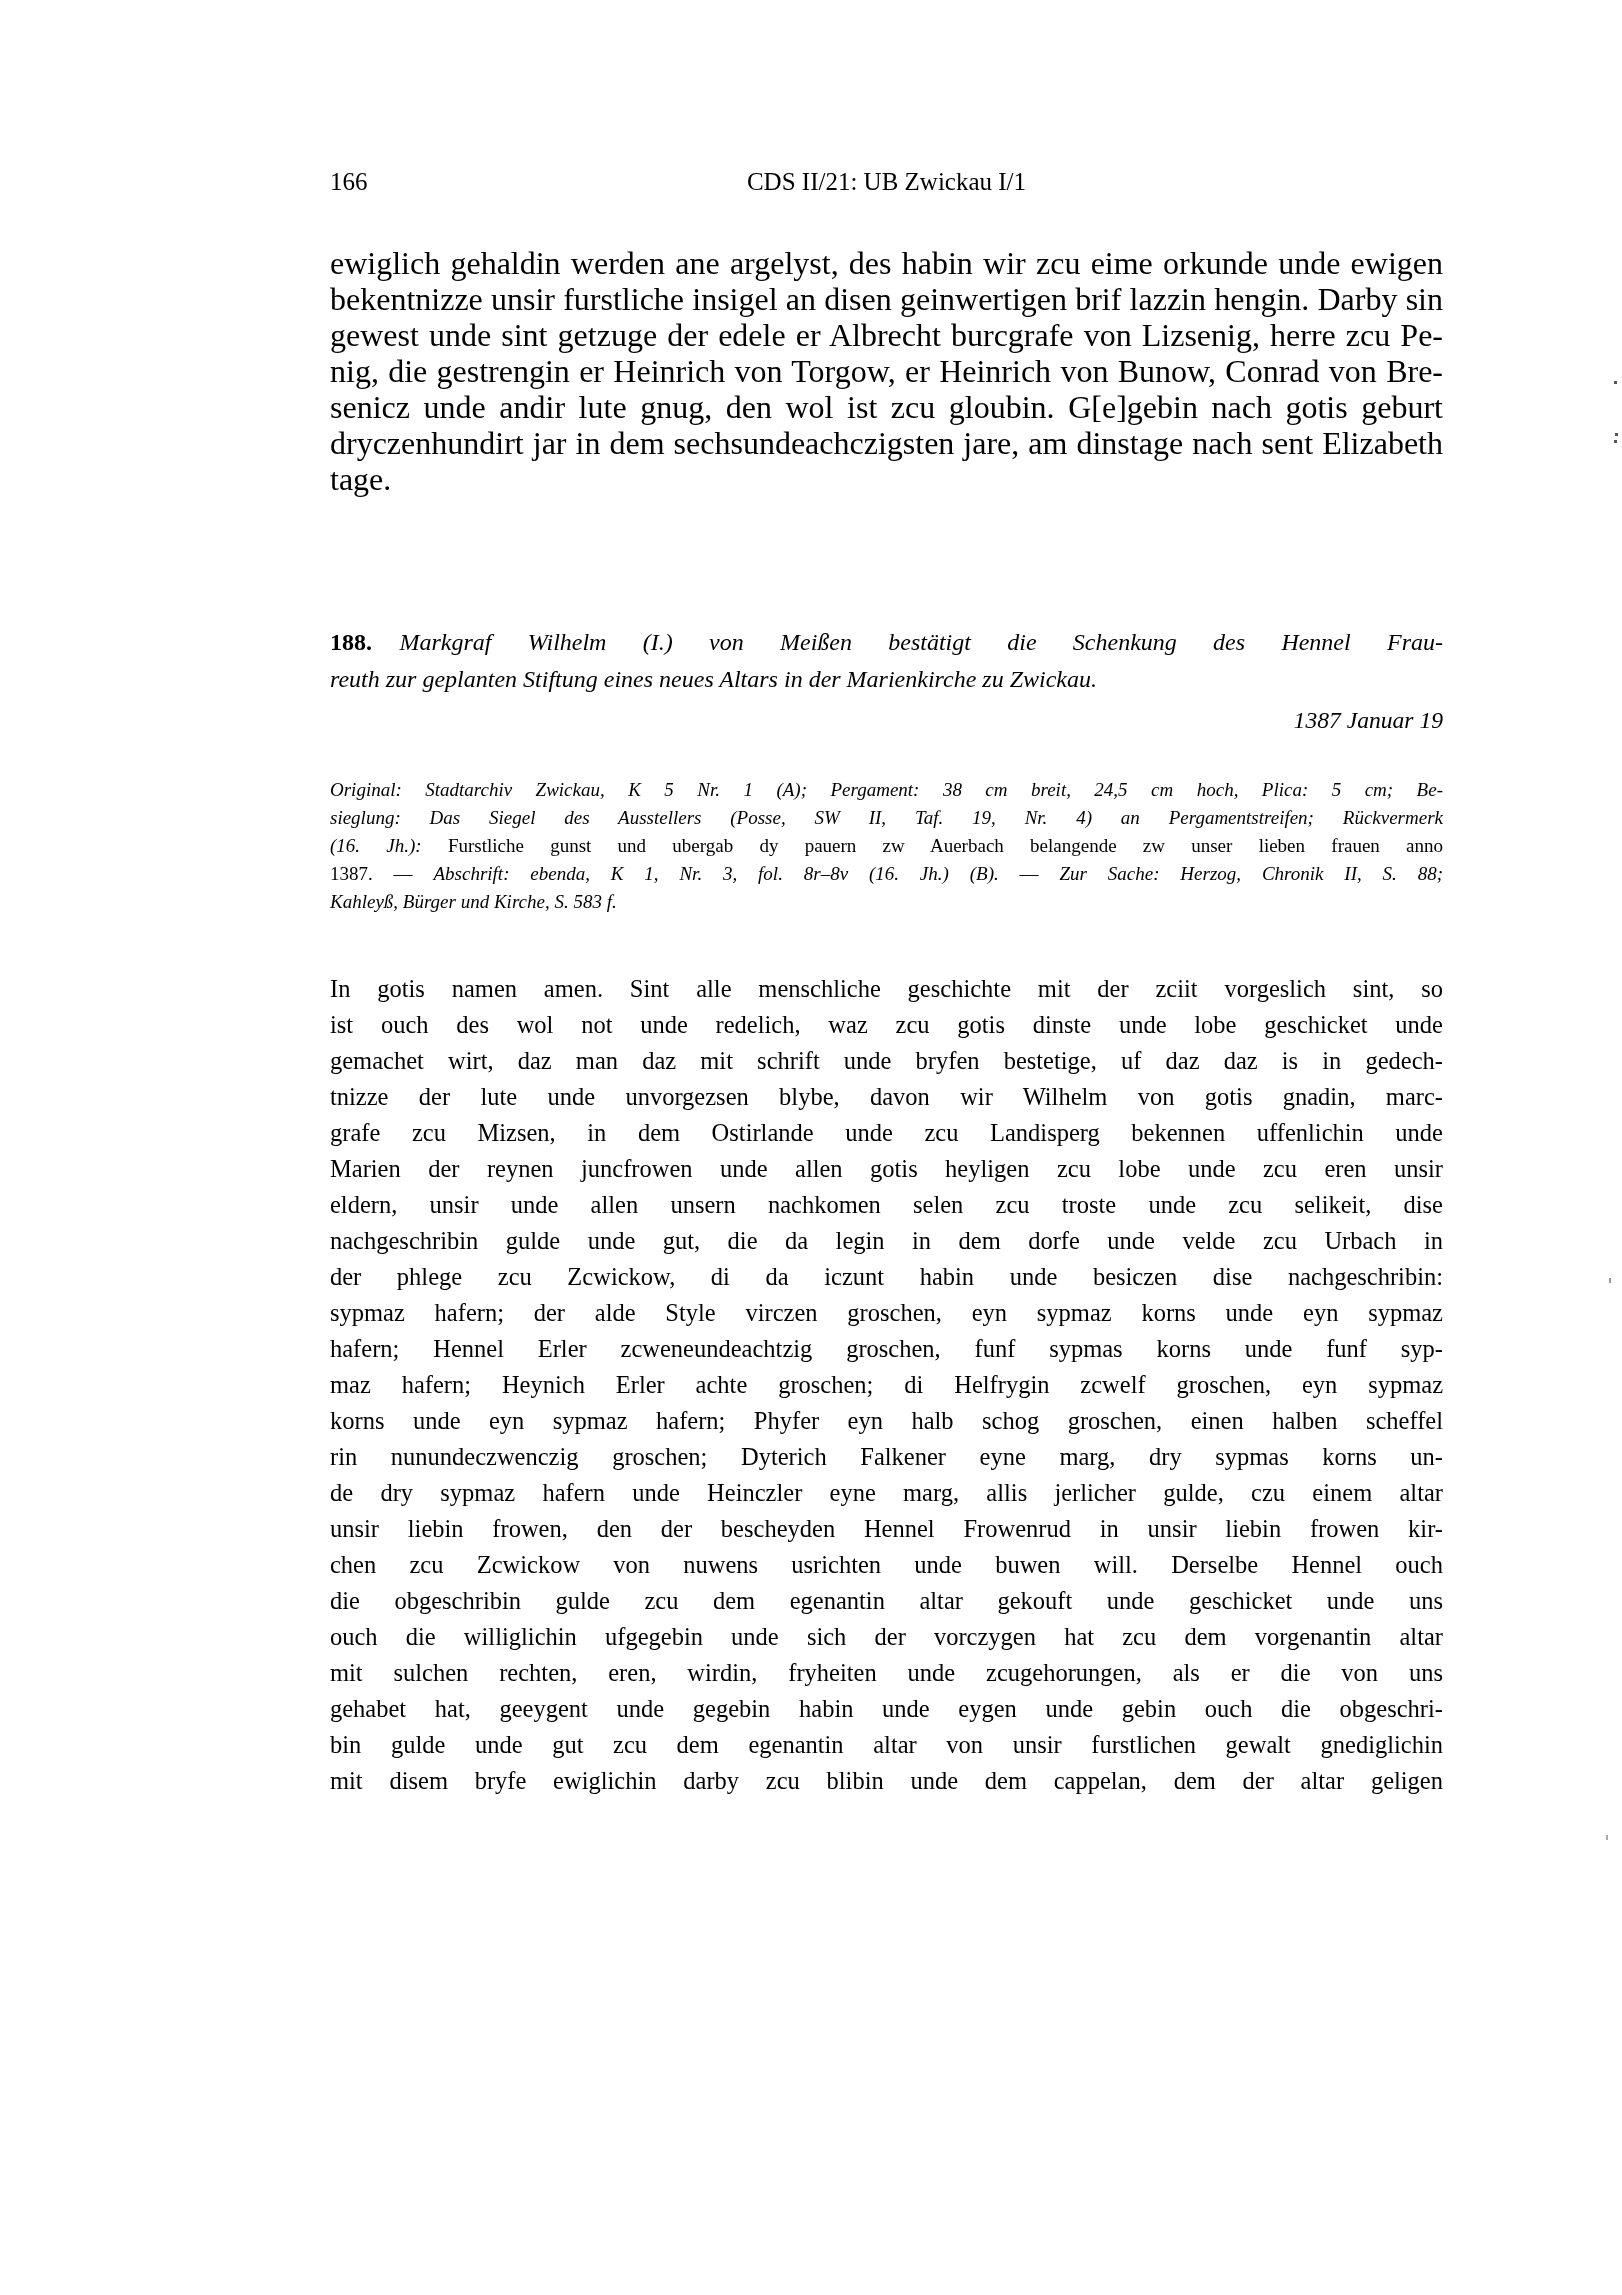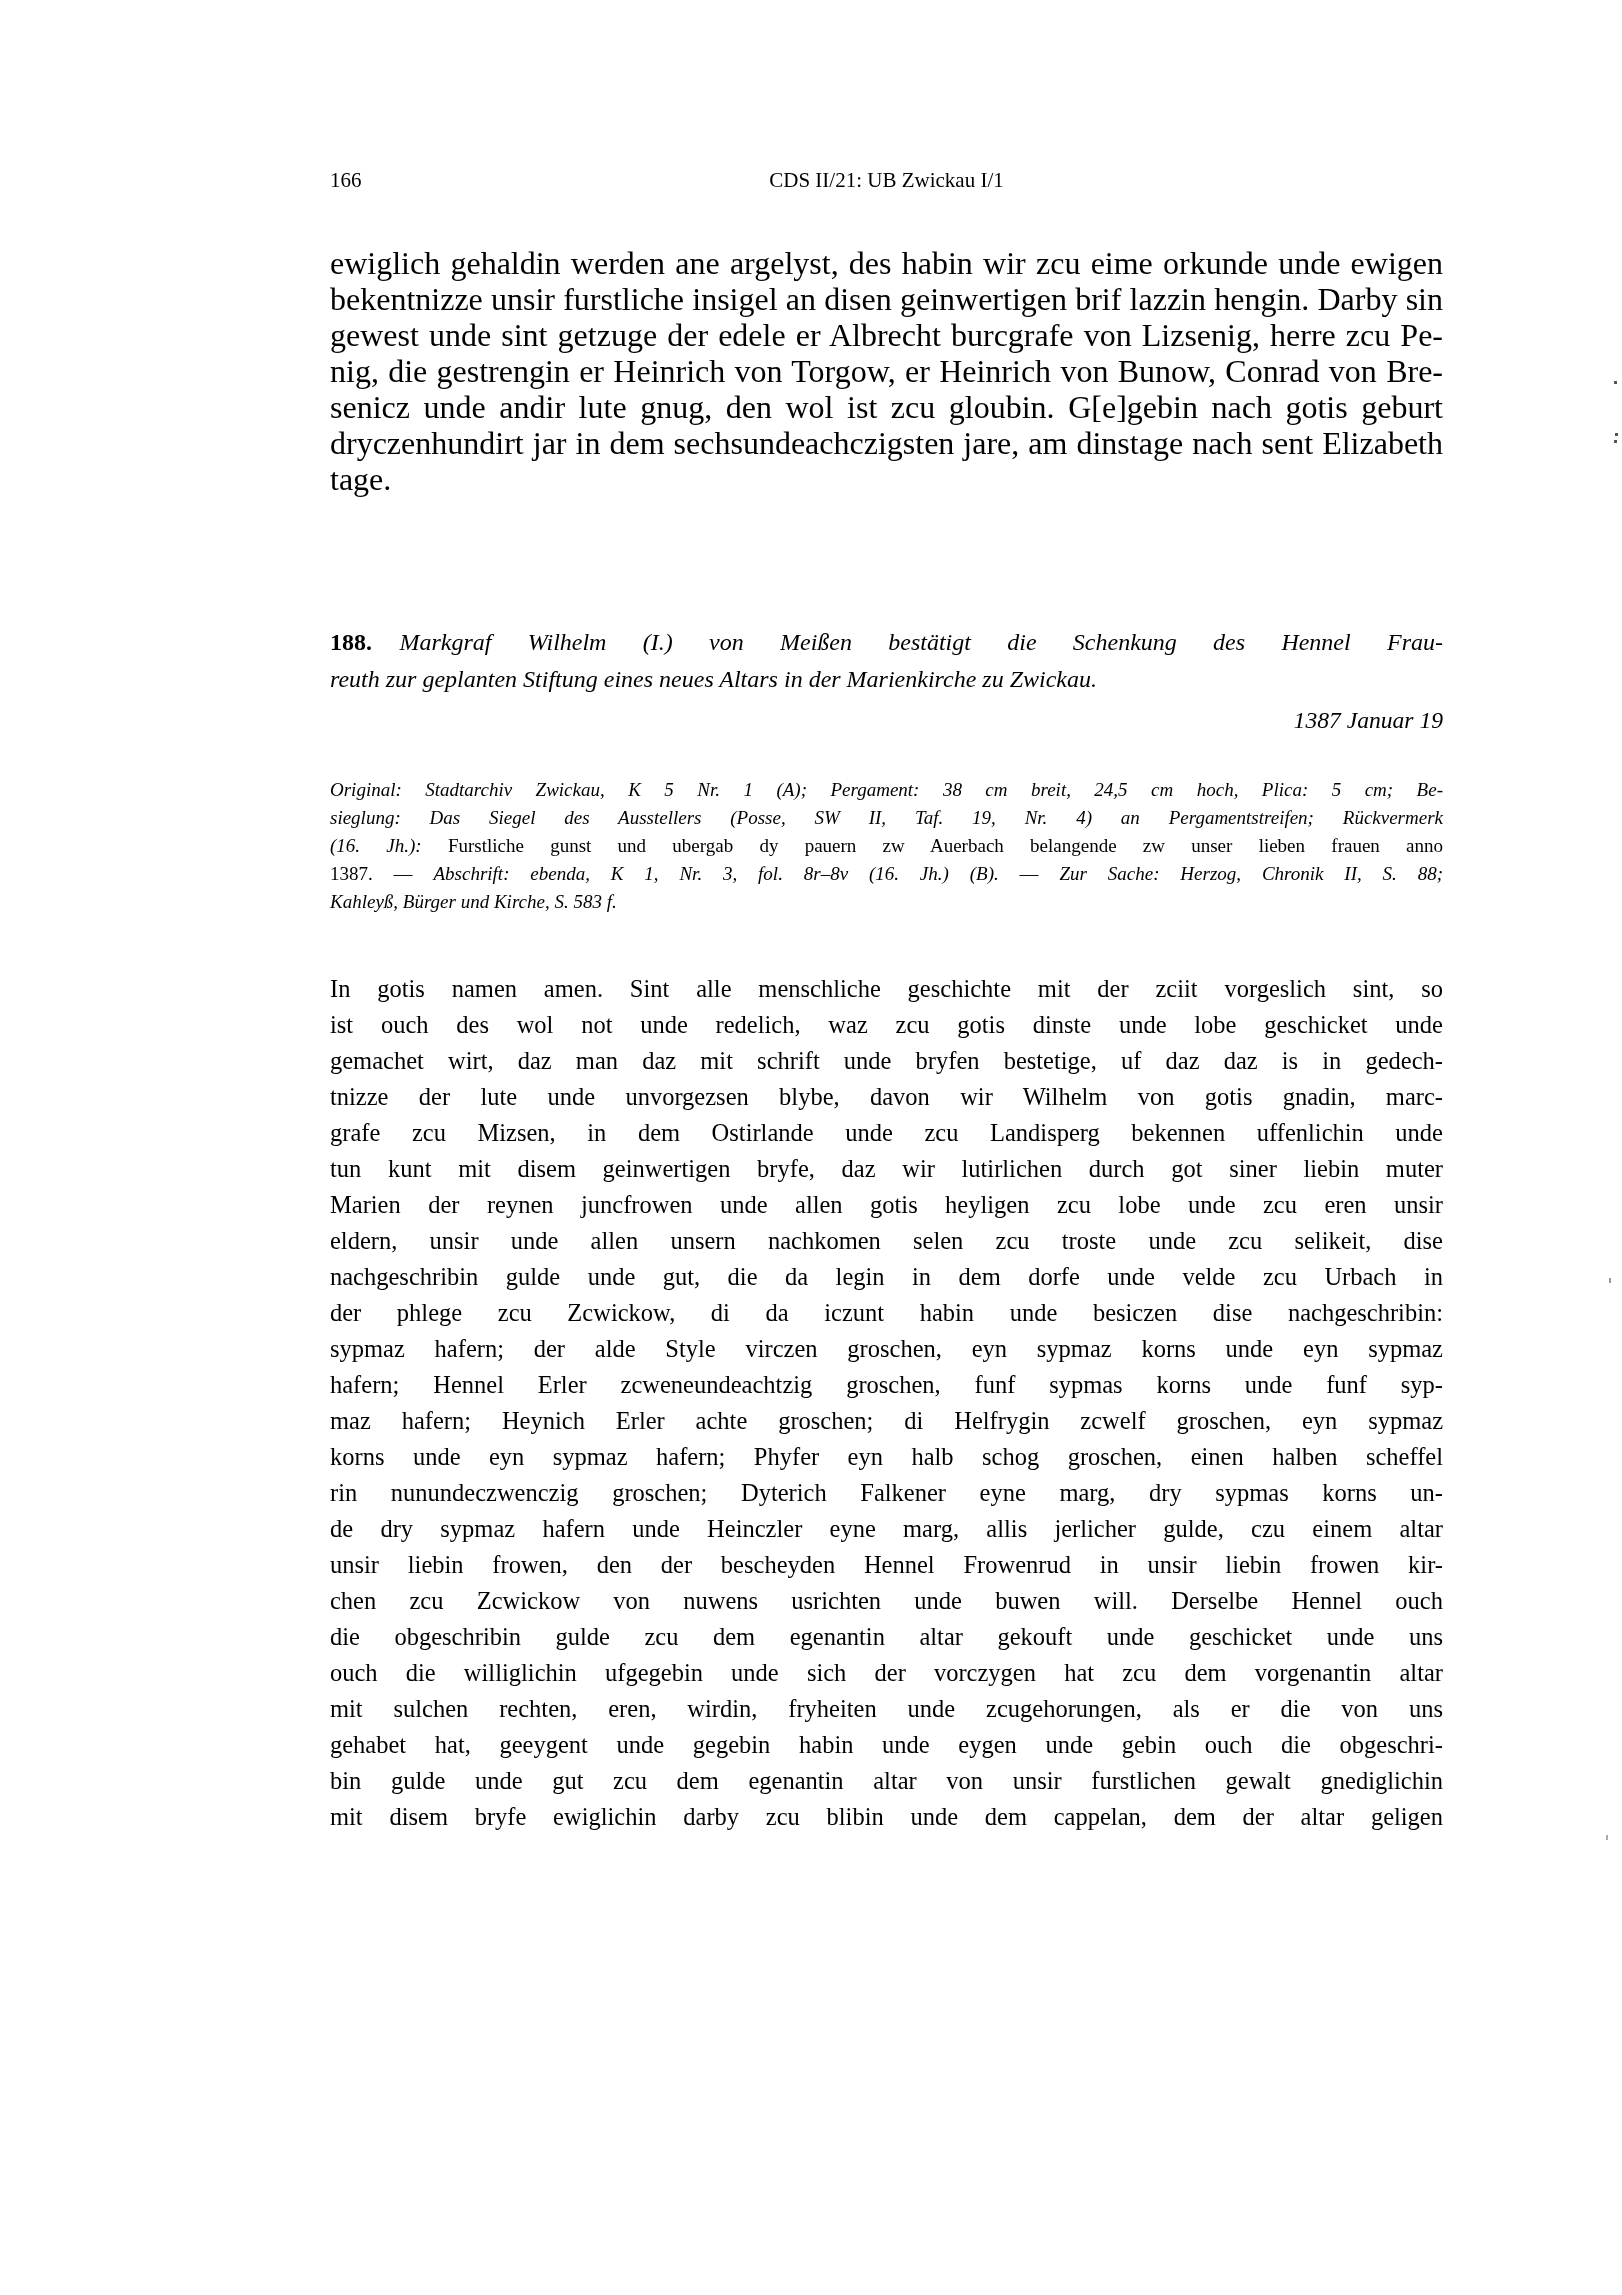--- a/index.html
+++ b/index.html
@@ -5,21 +5,21 @@
   html, body { margin: 0; padding: 0; background: #ffffff; }
   .page {
     position: relative;
     width: 1623px;
     height: 2295px;
     background: #ffffff;
     color: #000000;
     font-family: "Liberation Serif", serif;
     overflow: hidden;
   }
-  .header { position: absolute; top: 168px; left: 330px; width: 1113px; height: 30px; font-size: 21px; }
+  .header { position: absolute; top: 168px; left: 330px; width: 1113px; height: 30px; font-size: 25px; }
   .pagenum { position: absolute; left: 0; top: 0; }
   .runhead { position: absolute; left: 50%; top: 0; transform: translateX(-50%); white-space: nowrap; }
 
   .block { position: absolute; left: 330px; width: 1113px; }
   .line { text-align: justify; text-align-last: justify; }
   .line.nojust { text-align: center; text-align-last: left; }
 
   #para1 { top: 245px; font-size: 32px; line-height: 36px; }
   #heading { top: 624px; font-size: 24px; line-height: 37px; }
   #date { top: 707px; font-size: 23.6px; line-height: 27.5px; text-align: right; font-style: italic; }
@@ -67,21 +67,20 @@
       <div class="line"><span class="s-r">1387. — </span><span class="s-i">Abschrift: ebenda, K 1, Nr. 3, fol. 8r–8v (16. Jh.) (B).</span><span class="s-r"> — </span><span class="s-i">Zur Sache: Herzog, Chronik II, S. 88;</span></div>
       <div class="line nojust"><span class="s-i">Kahleyß, Bürger und Kirche, S. 583 f.</span></div>
     </div>
 
   <div id="maintext" class="block">
       <div class="line"><span>In gotis namen amen. Sint alle menschliche geschichte mit der zciit vorgeslich sint, so</span></div>
       <div class="line"><span>ist ouch des wol not unde redelich, waz zcu gotis dinste unde lobe geschicket unde</span></div>
       <div class="line"><span>gemachet wirt, daz man daz mit schrift unde bryfen bestetige, uf daz daz is in gedech-</span></div>
       <div class="line"><span>tnizze der lute unde unvorgezsen blybe, davon wir Wilhelm von gotis gnadin, marc-</span></div>
       <div class="line"><span>grafe zcu Mizsen, in dem Ostirlande unde zcu Landisperg bekennen uffenlichin unde</span></div>
-      <div class="line"><span>tun kunt mit disem geinwertigen bryfe, daz wir lutirlichen durch got siner liebin muter</span></div>
       <div class="line"><span>Marien der reynen juncfrowen unde allen gotis heyligen zcu lobe unde zcu eren unsir</span></div>
       <div class="line"><span>eldern, unsir unde allen unsern nachkomen selen zcu troste unde zcu selikeit, dise</span></div>
       <div class="line"><span>nachgeschribin gulde unde gut, die da legin in dem dorfe unde velde zcu Urbach in</span></div>
       <div class="line"><span>der phlege zcu Zcwickow, di da iczunt habin unde besiczen dise nachgeschribin:</span></div>
       <div class="line"><span>sypmaz hafern; der alde Style virczen groschen, eyn sypmaz korns unde eyn sypmaz</span></div>
       <div class="line"><span>hafern; Hennel Erler zcweneundeachtzig groschen, funf sypmas korns unde funf syp-</span></div>
       <div class="line"><span>maz hafern; Heynich Erler achte groschen; di Helfrygin zcwelf groschen, eyn sypmaz</span></div>
       <div class="line"><span>korns unde eyn sypmaz hafern; Phyfer eyn halb schog groschen, einen halben scheffel</span></div>
       <div class="line"><span>rin nunundeczwenczig groschen; Dyterich Falkener eyne marg, dry sypmas korns un-</span></div>
       <div class="line"><span>de dry sypmaz hafern unde Heinczler eyne marg, allis jerlicher gulde, czu einem altar</span></div>

